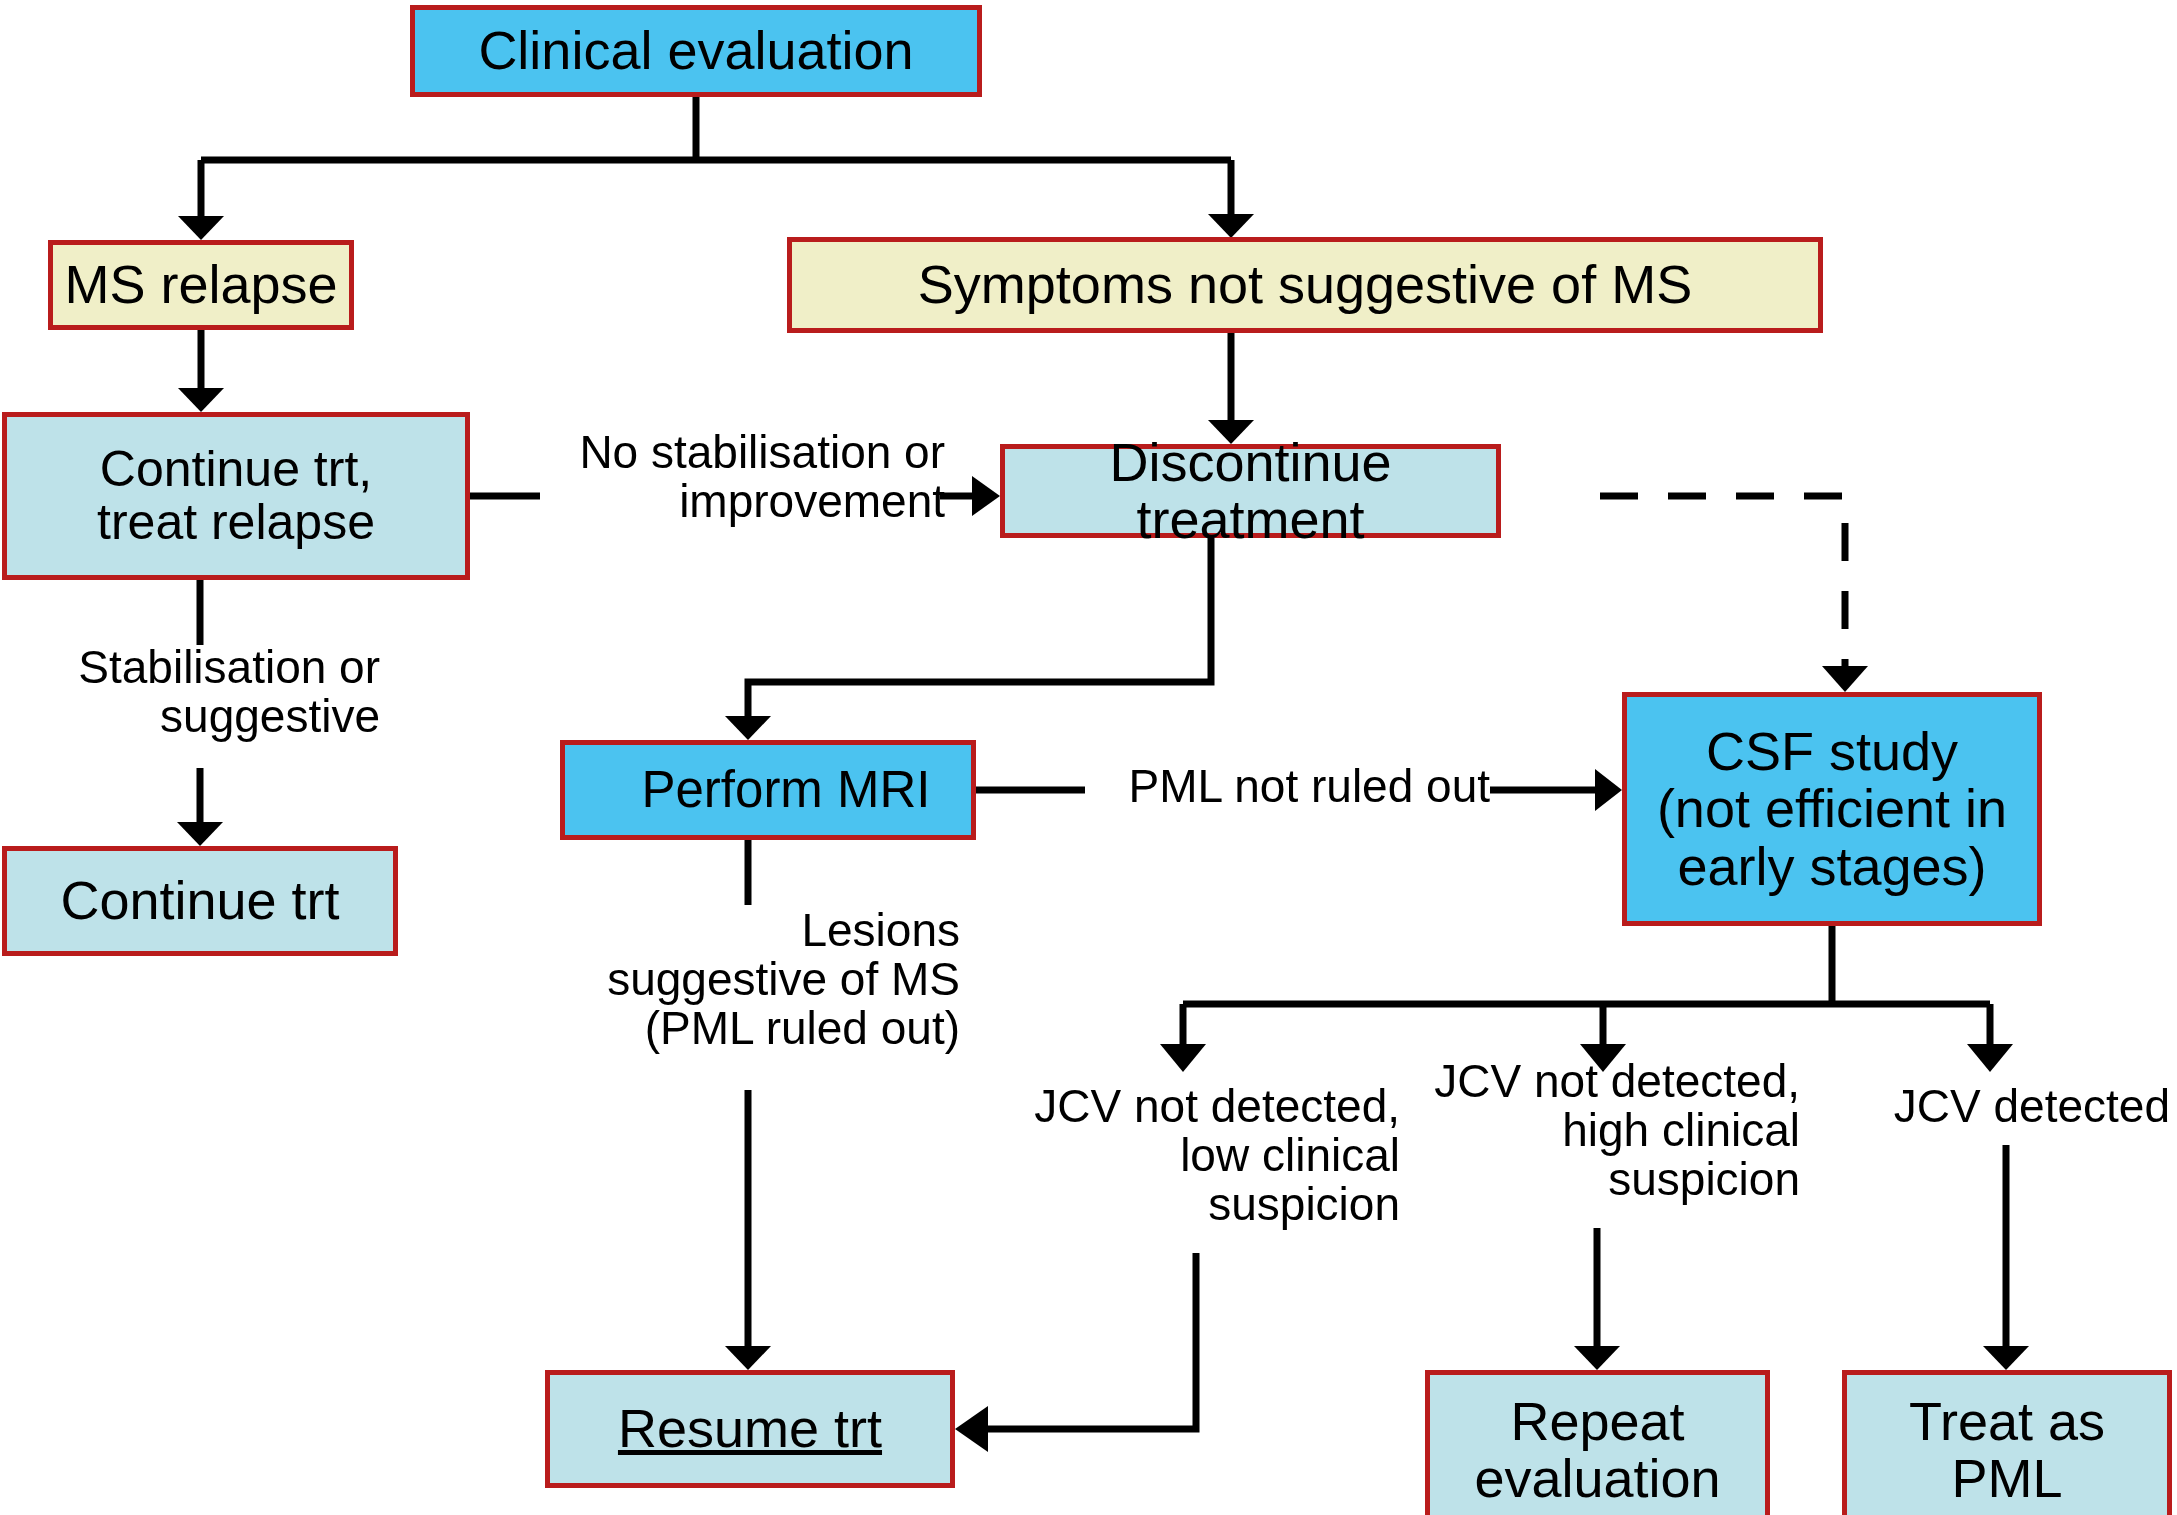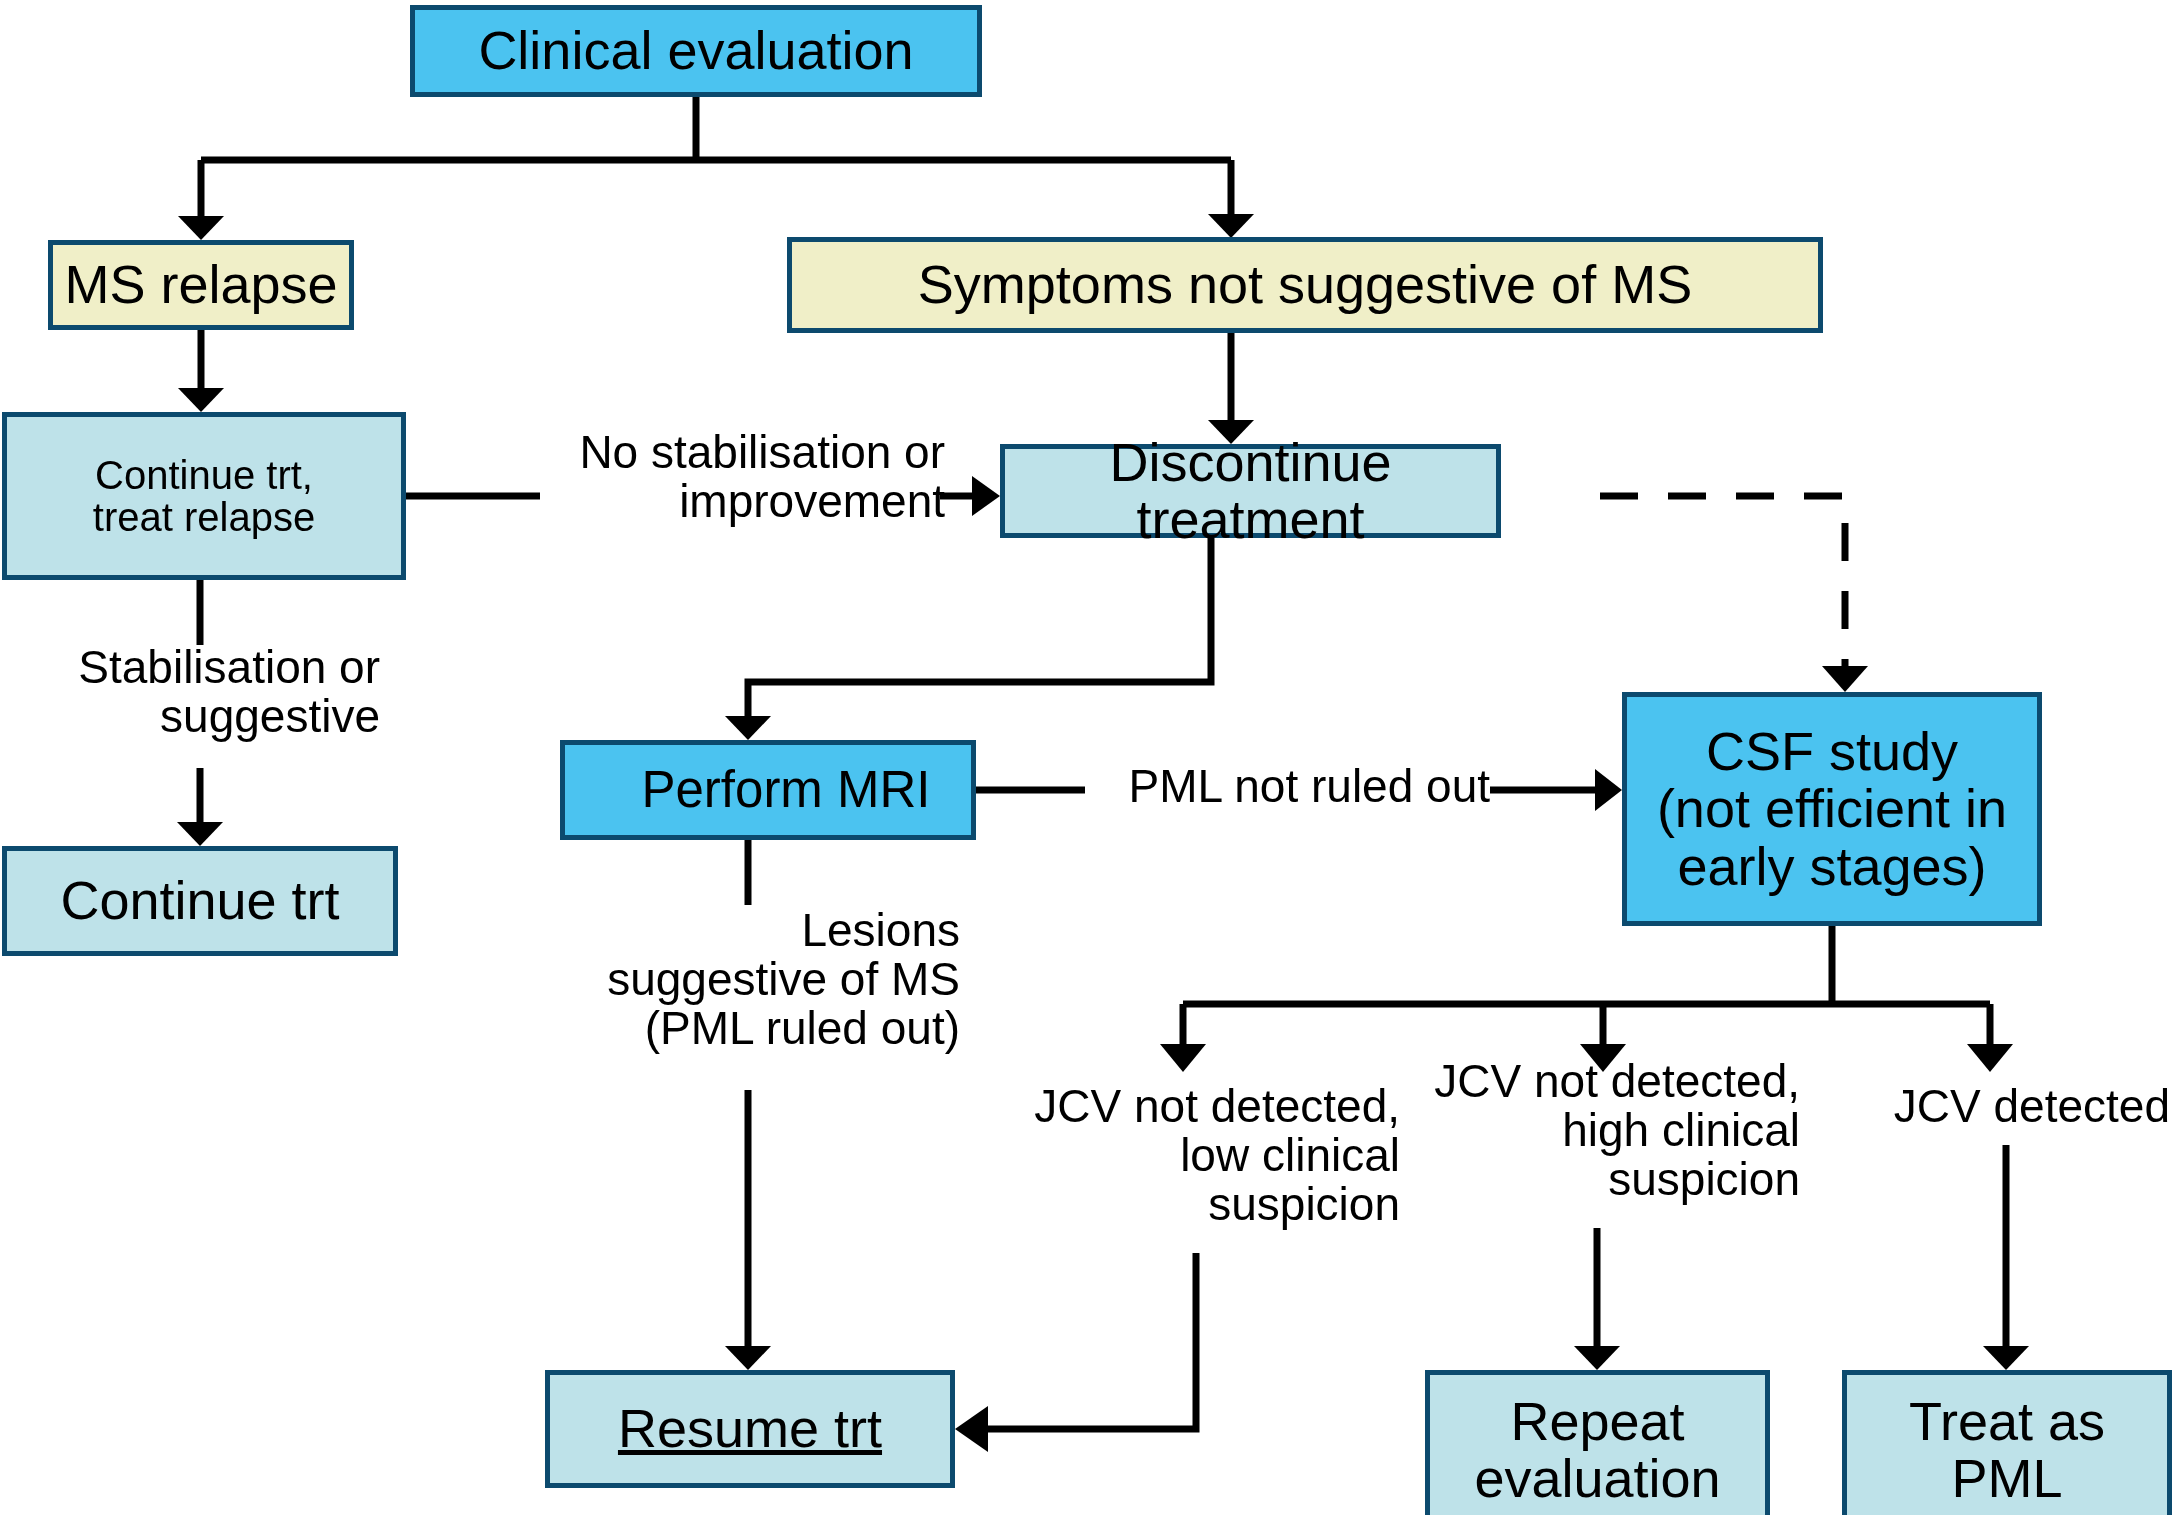--- a/index.html
+++ b/index.html
@@ -20,21 +20,21 @@
   svg.edges {
     position: absolute;
     left: 0;
     top: 0;
     width: 2177px;
     height: 1515px;
   }
   .node {
     position: absolute;
     box-sizing: border-box;
-    border: 5px solid #0c4a6e;
+    border: 5px solid #b91c1c;
     display: flex;
     align-items: center;
     justify-content: center;
     text-align: center;
     color: #000000;
     line-height: 1.06;
     white-space: pre-line;
     font-family: "Liberation Sans", sans-serif;
   }
   .node.blue-strong { background: #4BC3F0; }
@@ -122,21 +122,21 @@
 
     </g>
   </svg>
 
   <div class="node blue-strong" style="left:410px; top:5px; width:572px; height:92px; font-size:54px;">Clinical evaluation</div>
 
   <div class="node yellow" style="left:48px; top:240px; width:306px; height:90px; font-size:54px;">MS relapse</div>
 
   <div class="node yellow" style="left:787px; top:237px; width:1036px; height:96px; font-size:54px;">Symptoms not suggestive of MS</div>
 
-  <div class="node blue-light" style="left:2px; top:412px; width:404px; height:168px; font-size:40px;">Continue trt,
+  <div class="node blue-light" style="left:2px; top:412px; width:468px; height:168px; font-size:50px;">Continue trt,
 treat relapse</div>
 
   <div class="node blue-light" style="left:1000px; top:444px; width:501px; height:94px; font-size:54px;">Discontinue treatment</div>
 
   <div class="node blue-light" style="left:2px; top:846px; width:396px; height:110px; font-size:54px;">Continue trt</div>
 
   <div class="node blue-strong" style="left:560px; top:740px; width:416px; height:100px; font-size:51px;padding-left:36px;">Perform MRI</div>
 
   <div class="node blue-strong" style="left:1622px; top:692px; width:420px; height:234px; font-size:54px;">CSF study
 (not efficient in

